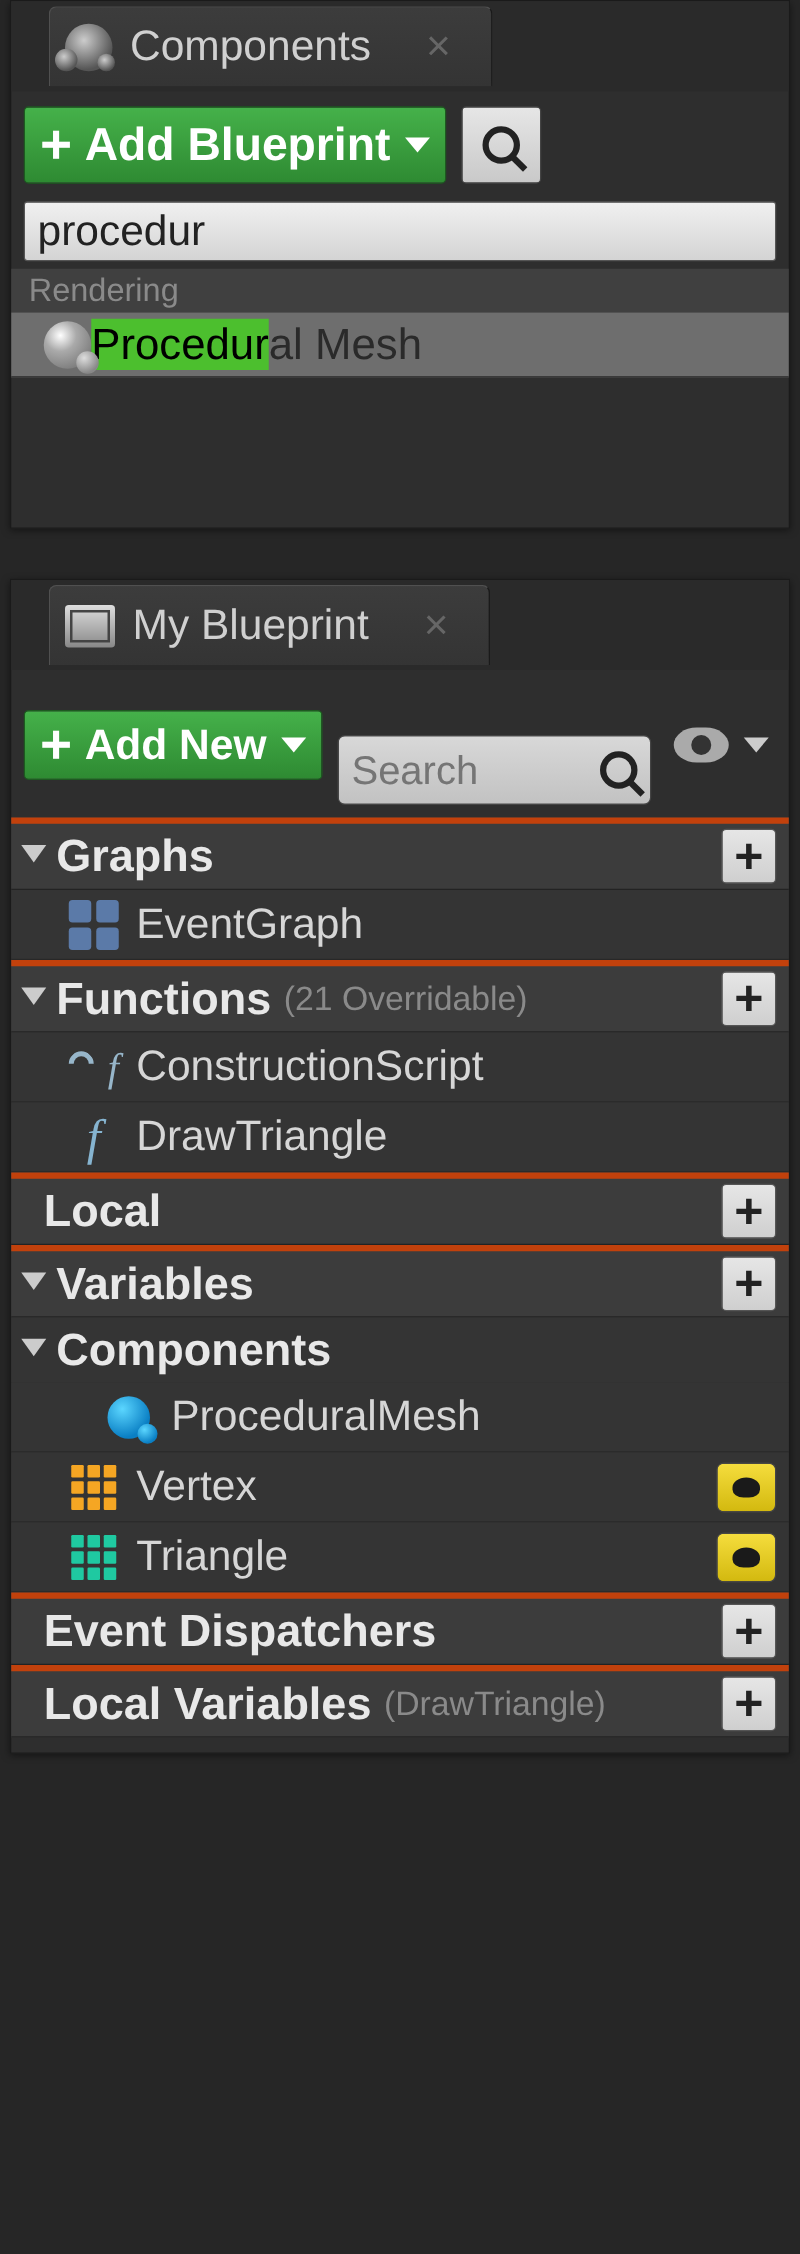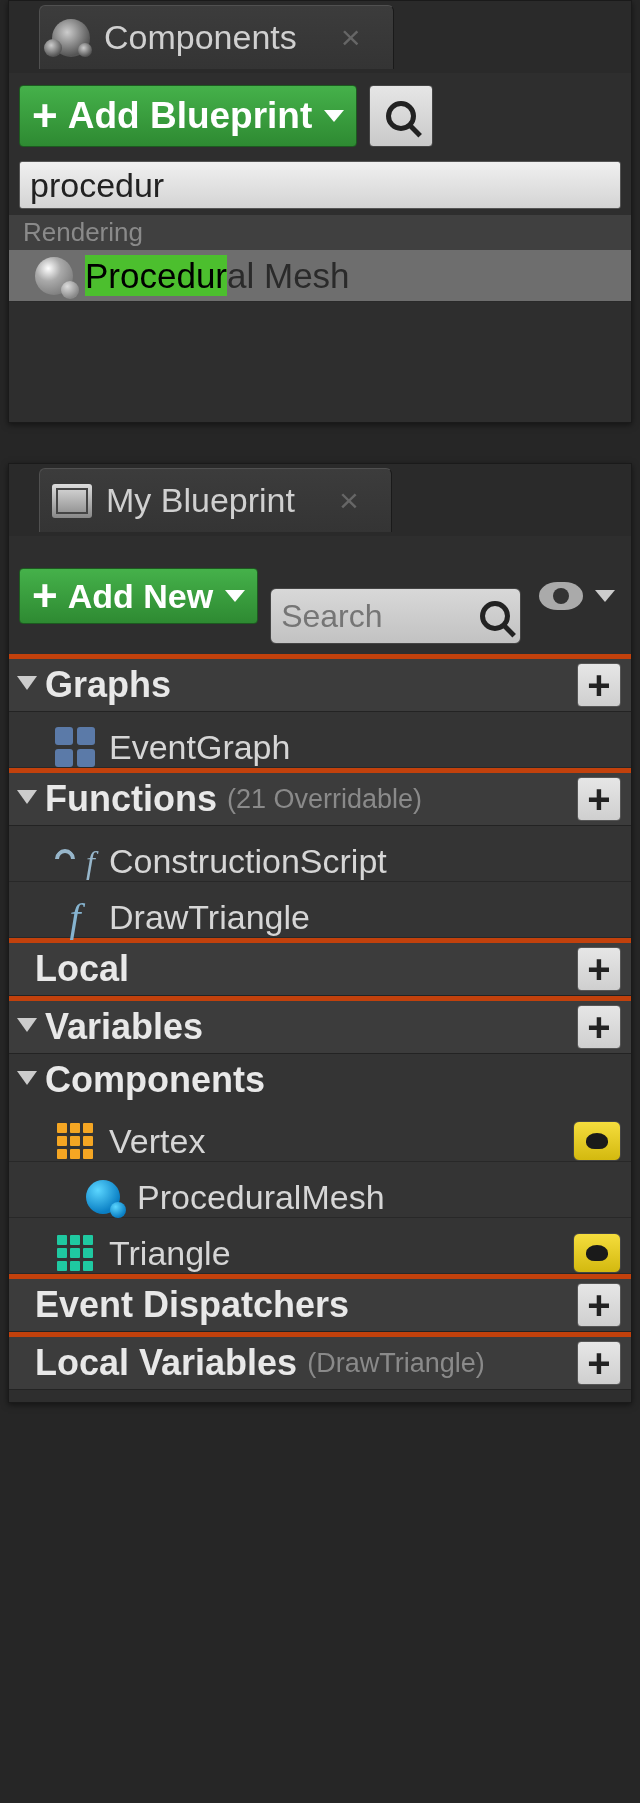--- a/index.html
+++ b/index.html
@@ -119,21 +119,21 @@
     border:none;background:transparent;outline:none;
     font-size: 34px;color:#222;width:100%;
   }
   .category-hdr {
     font-size: 26px;
     color: #8a8a8a;
     padding: 2px 14px;
     background: #404040;
   }
   .result-row {
-    display:flex;align-items:center;gap:12px;
+    display:flex;align-items:center;
     background: #6e6e6e;
     margin: 0;
     height: 52px;
     padding: 0 10px 0 26px;
     border-bottom: 1px solid #2a2a2a;
   }
   .result-sphere {
     width: 38px;height:38px;border-radius:50%;
     background: radial-gradient(circle at 35% 30%, #fff 0%, #aaa 35%, #666 100%);
     position: relative;
@@ -199,21 +199,21 @@
   .section-sub { font-size: 27px; color: #8a8a8a; margin-left: 10px; white-space: nowrap;}
   .section-add {
     margin-left:auto;
     width:44px;height:44px;
     background: linear-gradient(#e6e6e6,#cfcfcf);
     border-radius:4px;border:1px solid #555;
     display:flex;align-items:center;justify-content:center;
     font-size:40px;font-weight:bold;color:#222;line-height:1;
   }
   .tree-item {
-    display:flex;align-items:flex-end;gap:14px;
+    display:flex;align-items:center;gap:14px;
     height: 56px;
     padding: 0 10px 0 46px;
     font-size: 34px;
     color: #d6d6d6;
     border-bottom: 1px solid #282828;
     background:#343434;
   }
   .tree-item .tail { margin-left:auto; }
   .ico { width: 40px; height: 40px; display:flex;align-items:center;justify-content:center;flex-shrink:0;}
   .ico-graph { display:grid;grid-template-columns:18px 18px;grid-template-rows:18px 18px;gap:4px;}
@@ -352,45 +352,45 @@
   <div class="section-row">
     <span class="chev-open"></span>
     <span class="section-title">Variables</span>
     <span class="section-add">+</span>
   </div>
 
   <div class="section-row" style="background:#343434;border:none;height:52px">
     <span class="chev-open"></span>
     <span class="section-title" style="font-weight:bold">Components</span>
   </div>
+  <div class="tree-item indent2">
+    <span class="ico">
+        <span class="ico-mesh"></span>
+      </span>
+    <span>ProceduralMesh</span>
+  </div>
   <div class="tree-item">
     <span class="ico">
         <span class="ico-grid orange">
           <span></span>
           <span></span>
           <span></span>
           <span></span>
           <span></span>
           <span></span>
           <span></span>
           <span></span>
           <span></span>
         </span>
       </span>
     <span>Vertex</span>
     <span class="tail eye-pill">
         <span class="pupil"></span>
       </span>
   </div>
-  <div class="tree-item indent2">
-    <span class="ico">
-        <span class="ico-mesh"></span>
-      </span>
-    <span>ProceduralMesh</span>
-  </div>
   <div class="tree-item">
     <span class="ico">
         <span class="ico-grid teal">
           <span></span>
           <span></span>
           <span></span>
           <span></span>
           <span></span>
           <span></span>
           <span></span>

